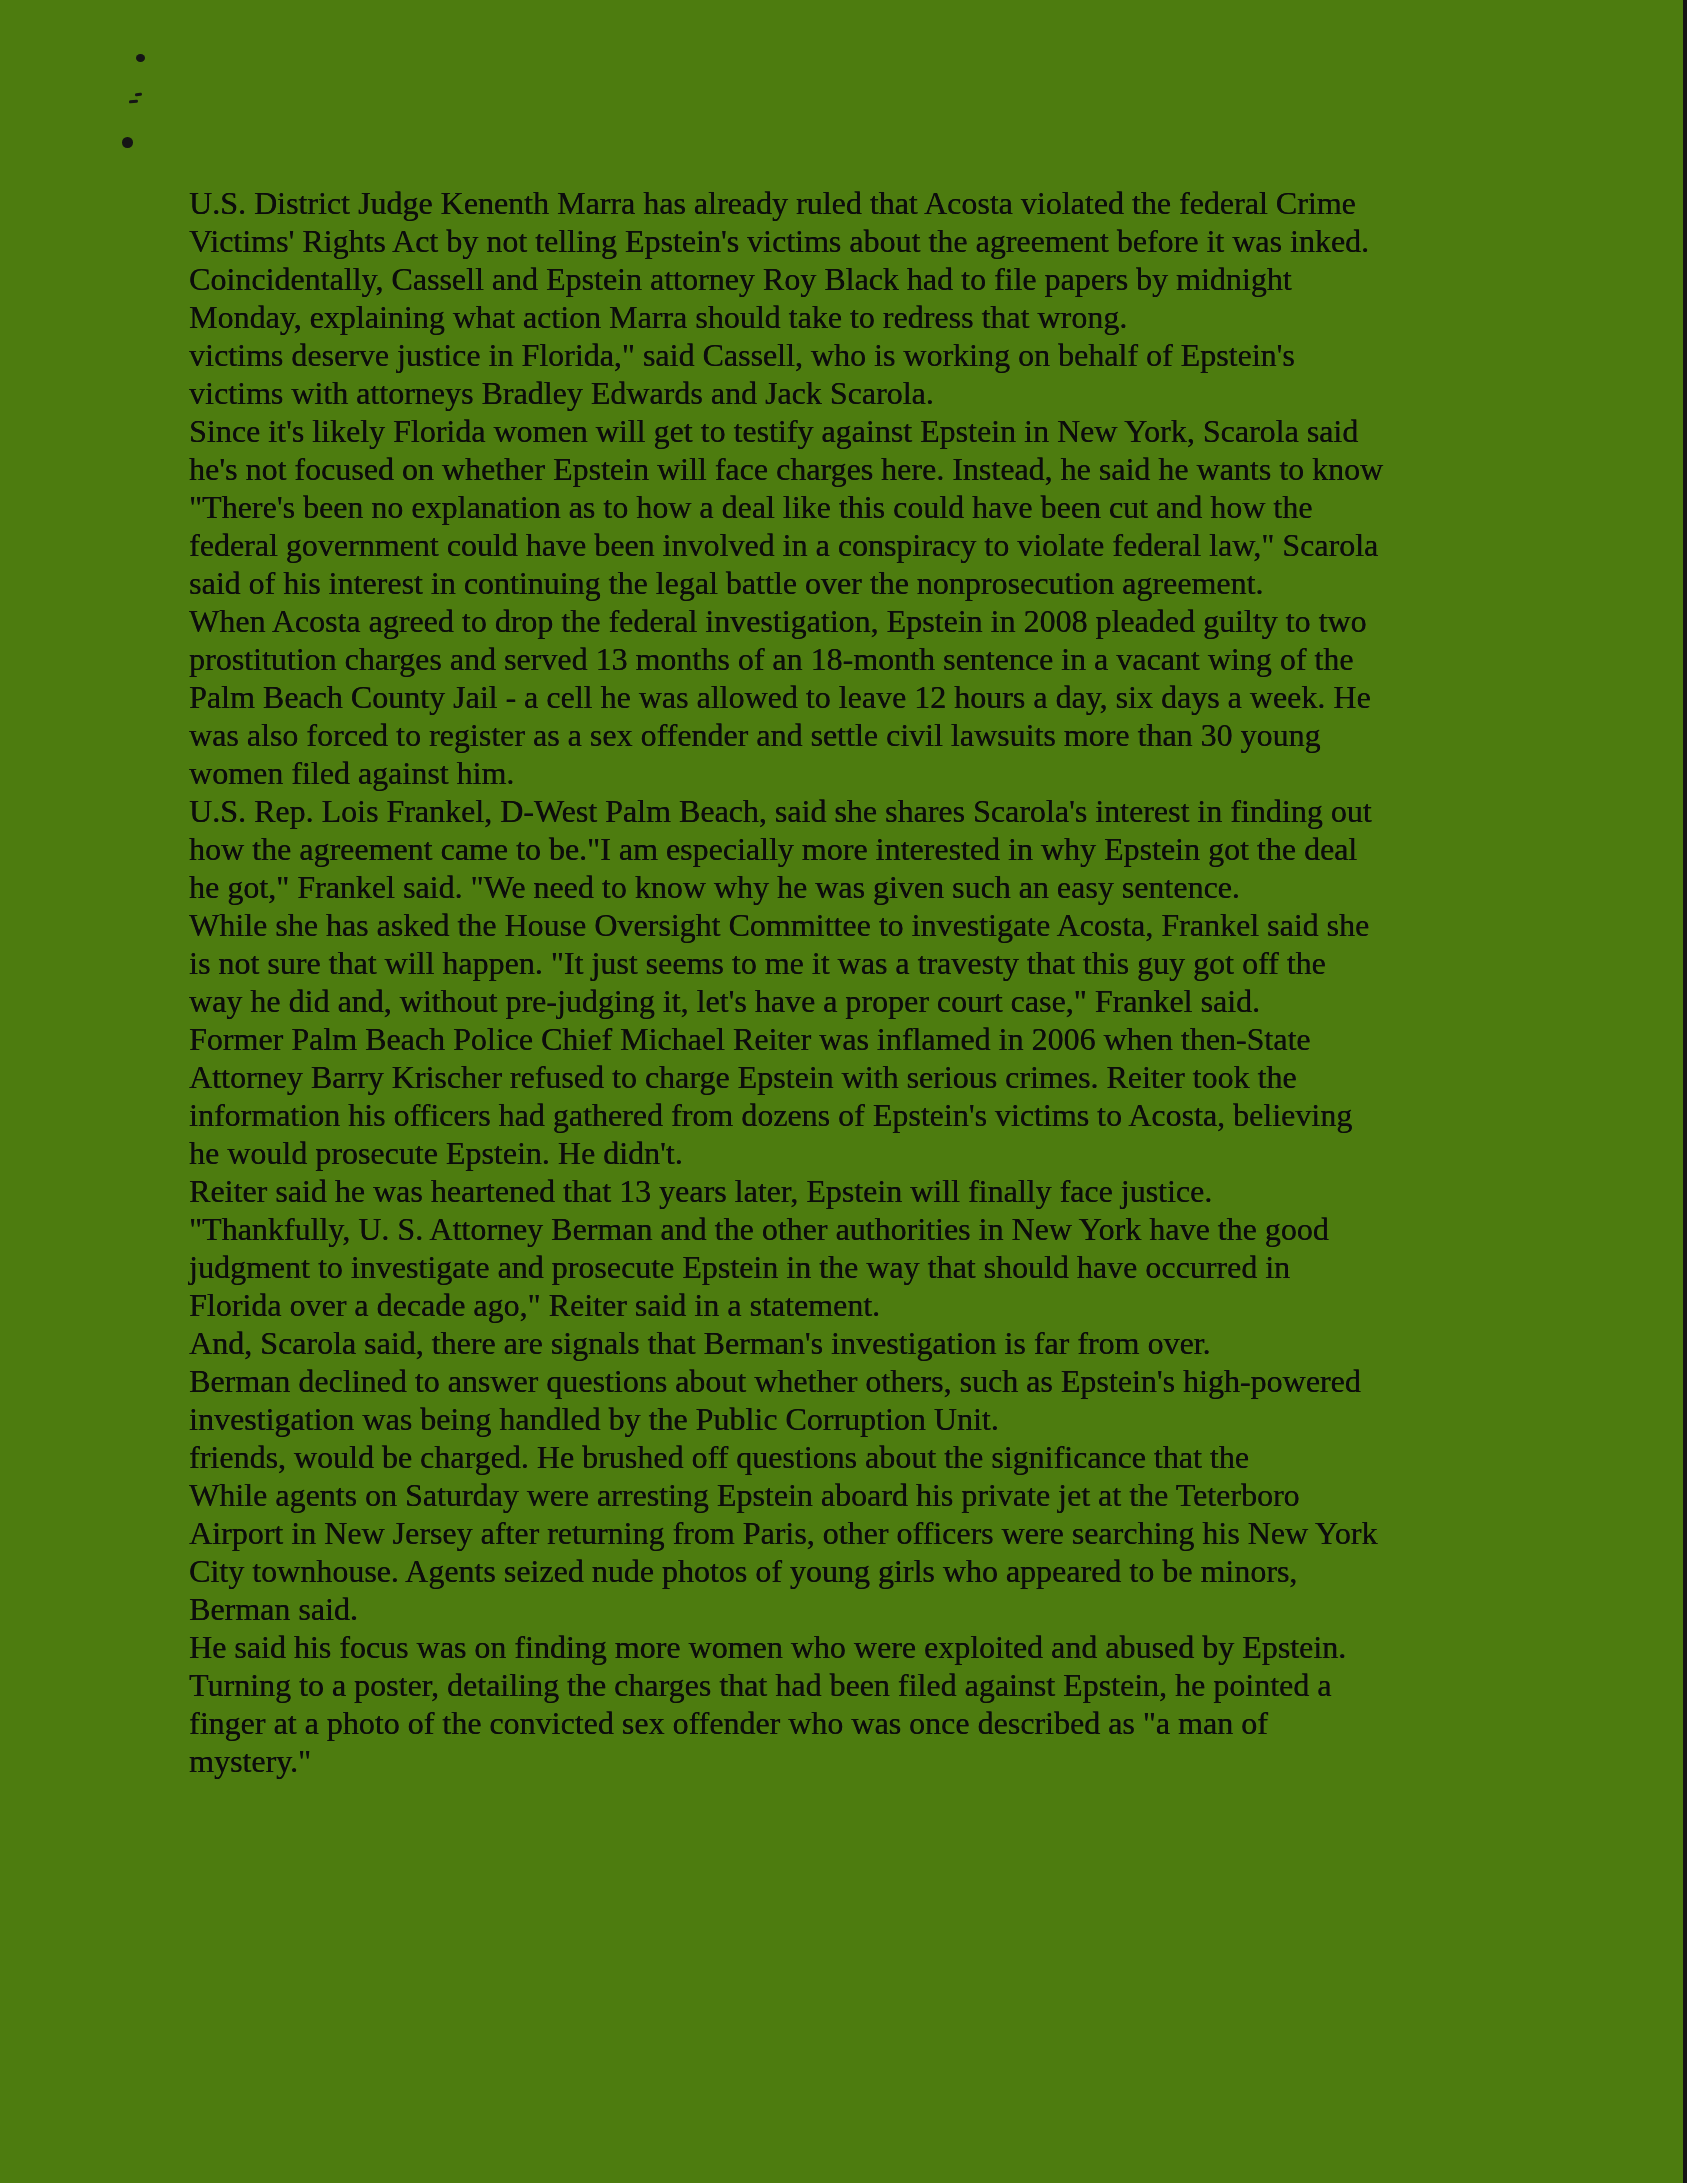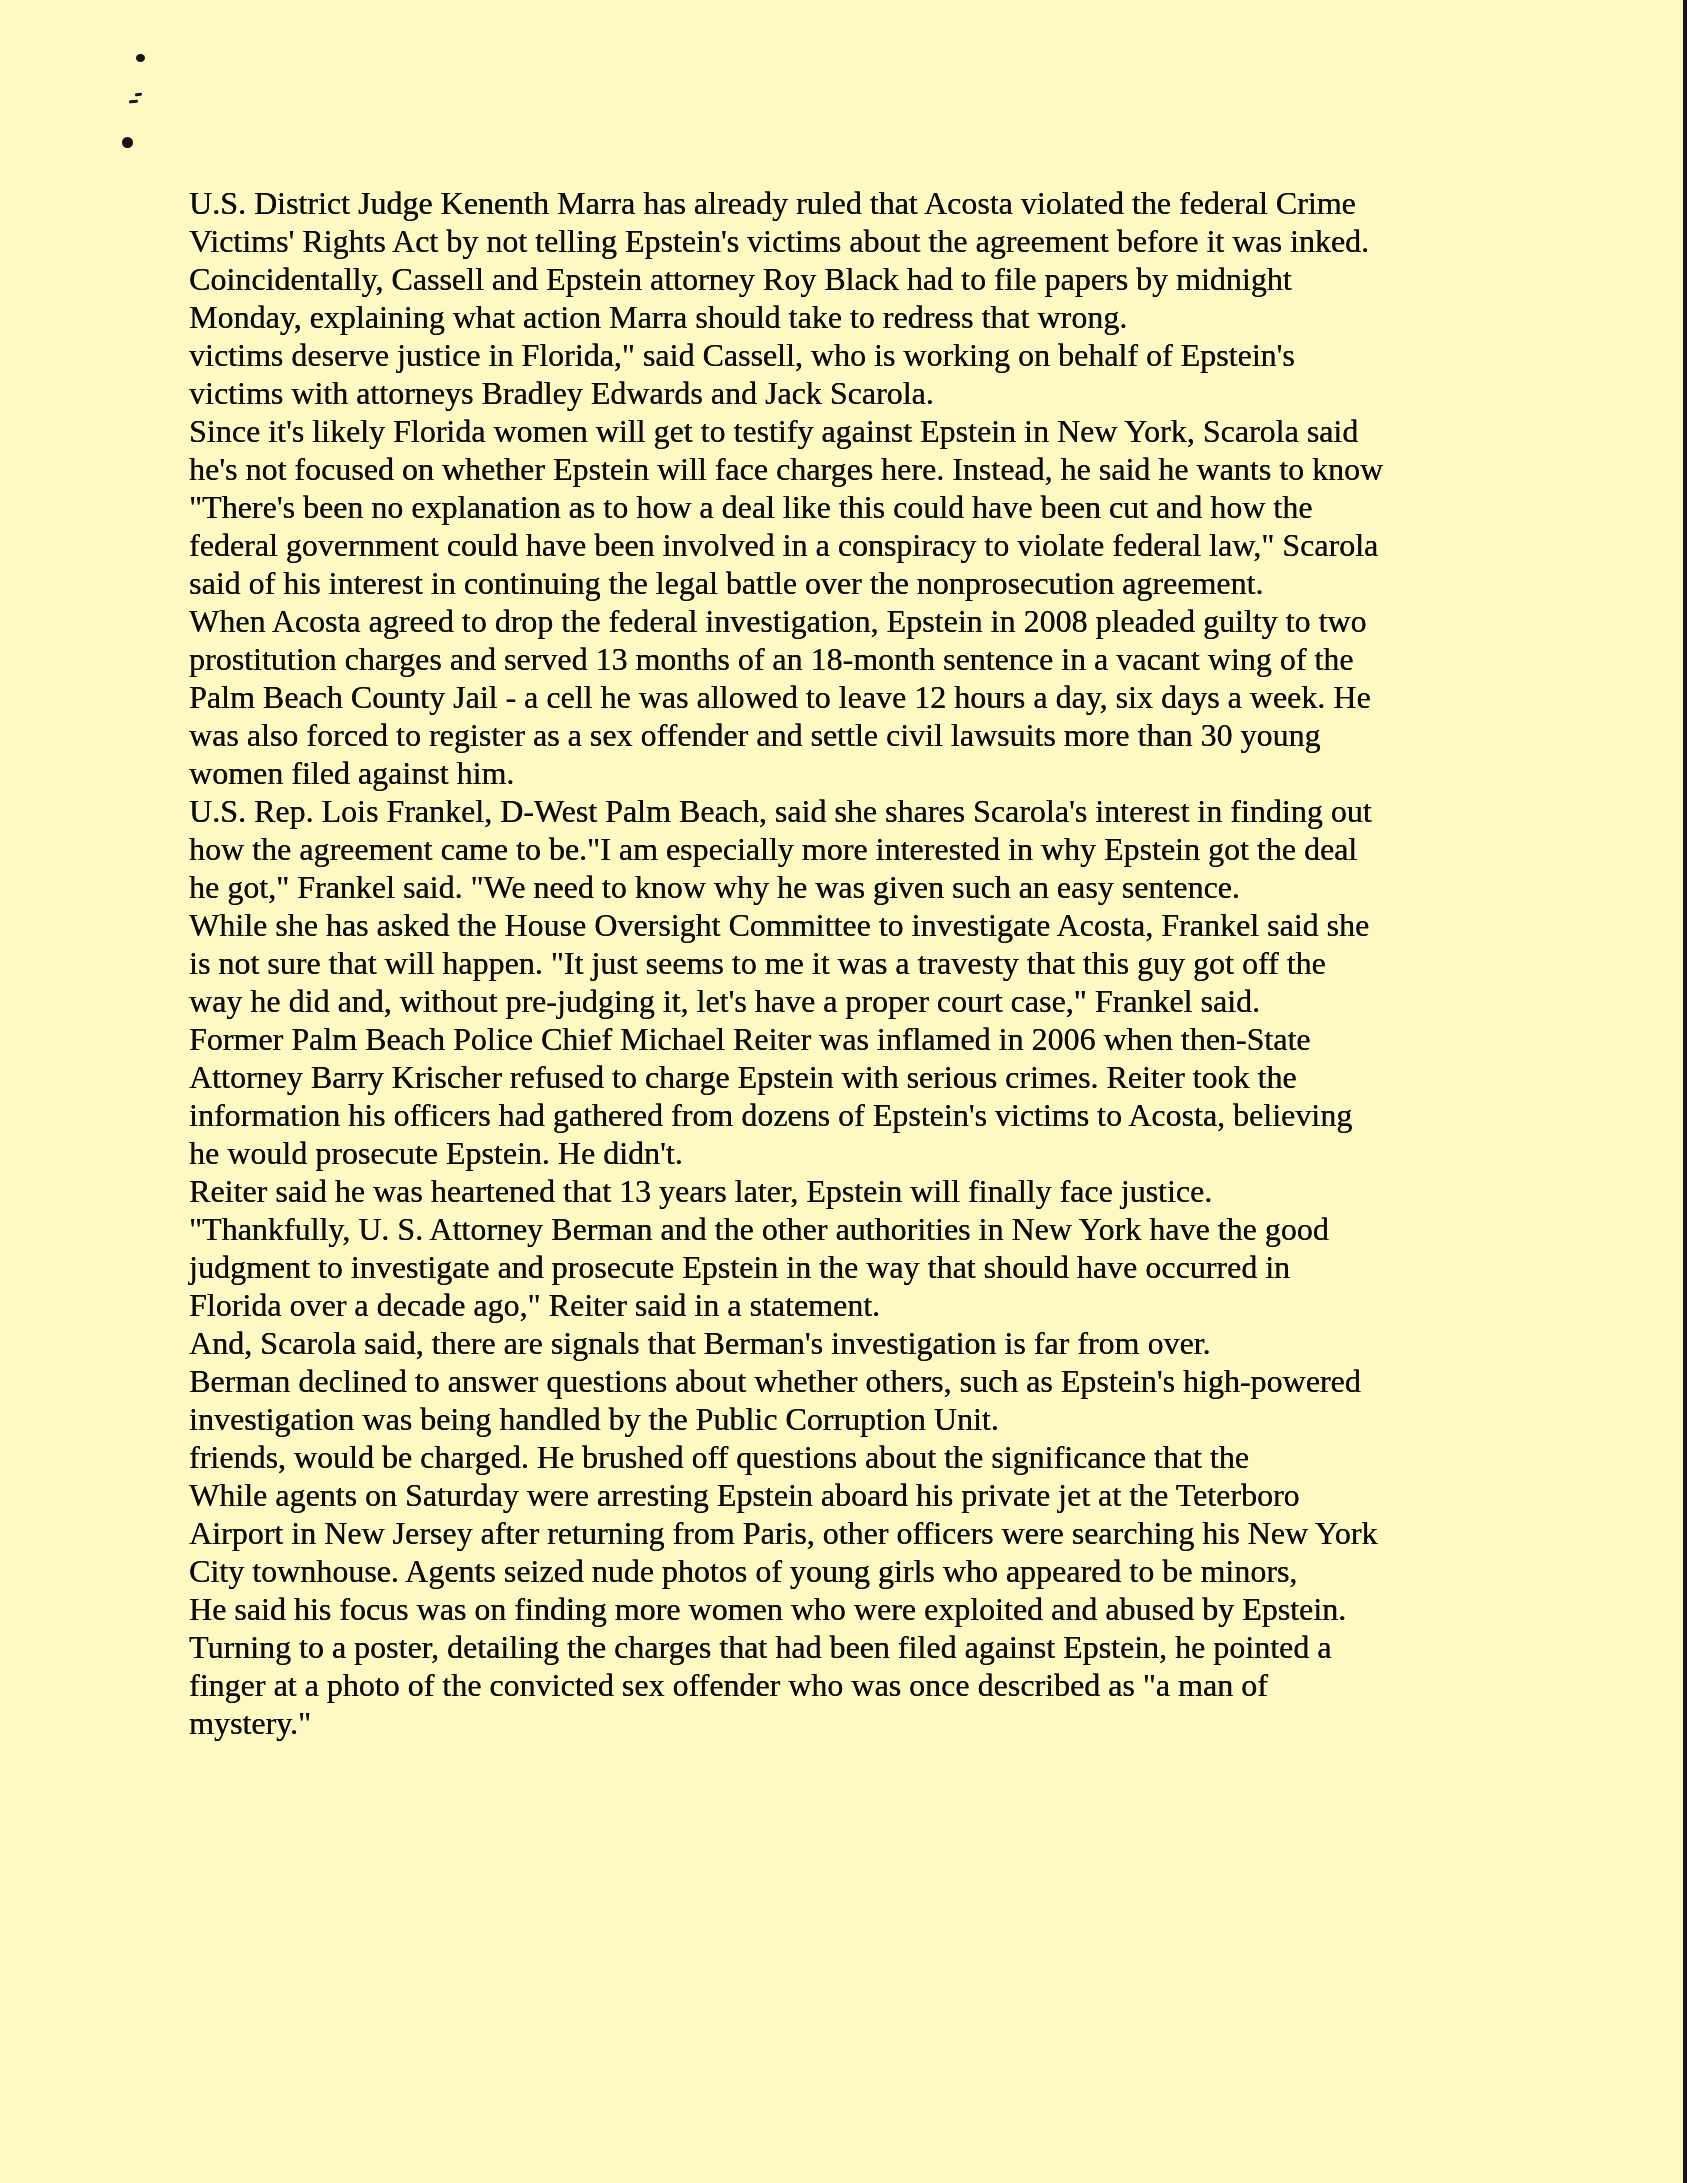--- a/index.html
+++ b/index.html
@@ -50,21 +50,21 @@
     right: 0;
     top: 0;
     width: 4px;
     height: 2183px;
     background: var(--strip-color, #151515);
   }
 </style>
 </head>
 <body>
 
-<div class="page" style="--mark-color: #151515; --strip-color: #151515; color: rgb(12, 12, 12); background: #fef9c3;">
+<div class="page" style="--mark-color: #151515; --strip-color: #151515; color: rgb(12, 12, 12); background: #4d7c0f;">
   <div class="mark dot1"></div>
   <div class="mark dash-a"></div>
   <div class="mark dash-b"></div>
   <div class="mark dot2"></div>
   <div class="edge-strip"></div>
   <div class="article" id="article">
       <div class="para">
         <div class="line">U.S. District Judge Kenenth Marra has already ruled that Acosta violated the federal Crime</div>
         <div class="line">Victims' Rights Act by not telling Epstein's victims about the agreement before it was inked.</div>
         <div class="line">Coincidentally, Cassell and Epstein attorney Roy Black had to file papers by midnight</div>
@@ -119,20 +119,21 @@
       </div>
       <div class="para">
         <div class="line">Berman declined to answer questions about whether others, such as Epstein's high-powered</div>
         <div class="line">investigation was being handled by the Public Corruption Unit.</div>
         <div class="line">friends, would be charged. He brushed off questions about the significance that the</div>
       </div>
       <div class="para">
         <div class="line">While agents on Saturday were arresting Epstein aboard his private jet at the Teterboro</div>
         <div class="line">Airport in New Jersey after returning from Paris, other officers were searching his New York</div>
         <div class="line">City townhouse. Agents seized nude photos of young girls who appeared to be minors,</div>
+        <div class="line">Berman said.</div>
       </div>
       <div class="para">
         <div class="line">He said his focus was on finding more women who were exploited and abused by Epstein.</div>
         <div class="line">Turning to a poster, detailing the charges that had been filed against Epstein, he pointed a</div>
         <div class="line">finger at a photo of the convicted sex offender who was once described as "a man of</div>
         <div class="line">mystery."</div>
       </div>
     </div>
 </div>
 

